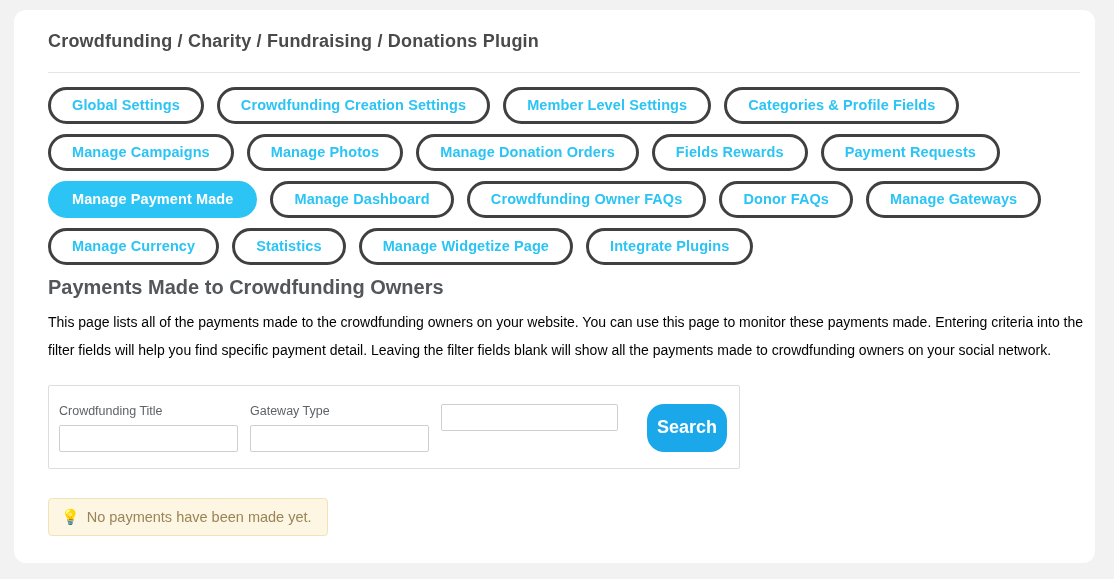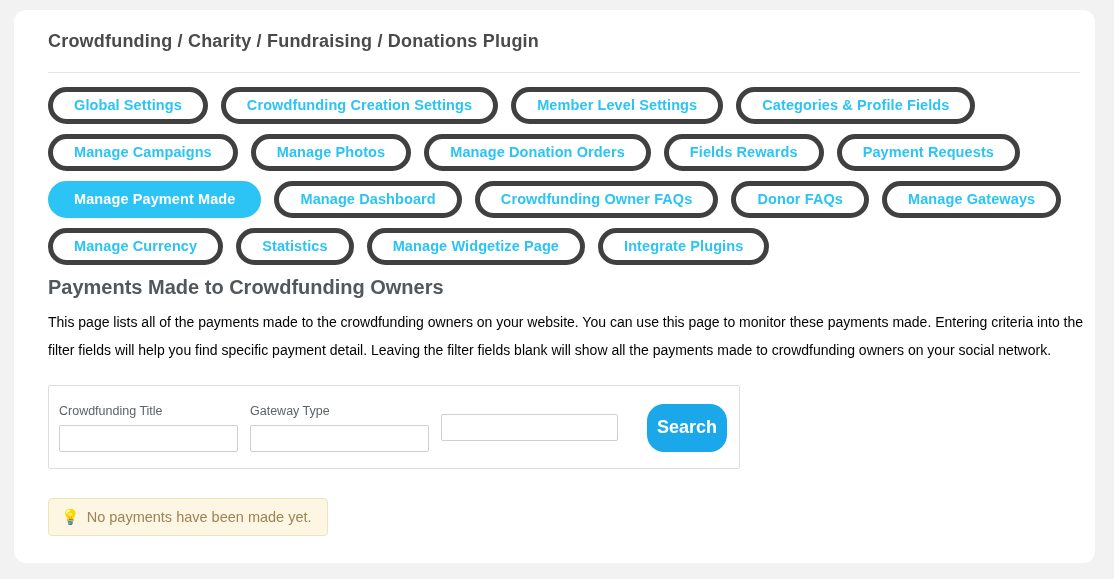--- a/index.html
+++ b/index.html
@@ -51,21 +51,21 @@
     gap: 13px;
     margin-bottom: 10px;
     align-items: center;
   }
   .tab {
     display: inline-flex;
     align-items: center;
     justify-content: center;
     height: 37px;
     padding: 0 21px;
-    border: 5px solid #404040;
+    border: 3px solid #404040;
     border-radius: 19px;
     background: #ffffff;
     color: #2bc4f4;
     font-size: 14.5px;
     font-weight: bold;
     white-space: nowrap;
     cursor: pointer;
     letter-spacing: 0.1px;
   }
   .tab.active {
@@ -95,21 +95,21 @@
     margin: 21px 0 0 16px;
     width: 692px;
     height: 84px;
     border: 1px solid #dddddd;
     background: #ffffff;
     border-radius: 2px;
     position: relative;
   }
   .filter-fields {
     display: flex;
-    align-items: center;
+    align-items: flex-start;
     gap: 0;
     padding: 18px 0 0 10px;
   }
   .field-group { margin-right: 12px; }
   .field-label {
     font-size: 12.5px;
     color: #5d6368;
     margin-bottom: 6px;
     display: block;
     line-height: 1.2;

